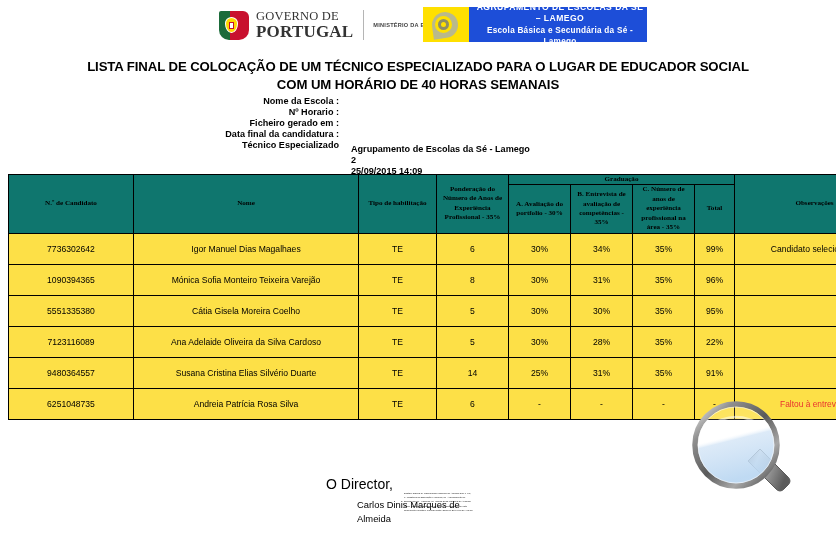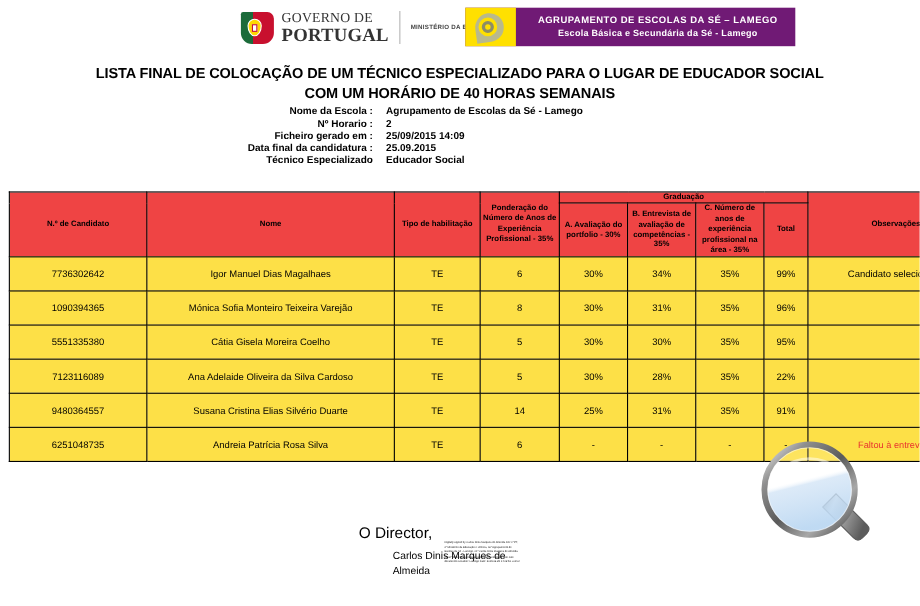--- a/index.html
+++ b/index.html
@@ -93,22 +93,22 @@
     font-weight: bold;
     line-height: 1.55;
     letter-spacing: 0.25px;
     color: #444444;
     text-transform: uppercase;
   }
 
   .agrup-logo {
     position: absolute;
     left: 423px; top: 7px;
-    width: 300px; height: 35px;
-    background: #701a75;
+    width: 224px; height: 35px;
+    background: #1d4ed8;
     display: flex;
     align-items: center;
   }
   .agrup-yellow {
     width: 46px; height: 35px;
     background: #ffe000;
     position: relative;
     flex: none;
     overflow: hidden;
   }
@@ -184,20 +184,21 @@
   .info-label {
     width: 327px;
     text-align: right;
     padding-right: 4px;
     box-sizing: border-box;
     white-space: nowrap;
   }
   .info-value {
     padding-left: 8px;
     white-space: nowrap;
+    margin-top: 48px;
   }
 
   
   .tbl-wrap {
     position: absolute;
     left: 8px; top: 174px;
     width: 820px;
   }
   table.grid {
     border-collapse: collapse;
@@ -206,23 +207,24 @@
   }
   table.grid th, table.grid td {
     border: 1px solid #000000;
     padding: 0 2px;
     font-size: 7.1px;
     text-align: center;
     vertical-align: middle;
     box-sizing: border-box;
   }
   table.grid th {
-    background: #ef4444;
+    background: #0f766e;
     font-weight: bold;
     line-height: 1.33;
+    font-family: Liberation Serif, serif;
   }
   table.grid td {
     background: #fde047;
     font-size: 8.6px;
     font-weight: normal;
     height: 31px;
   }
   td.c-num { text-align: center; }
   td.c-name { text-align: left; padding-left: 6px; }
   td.c-total { font-weight: bold; }

